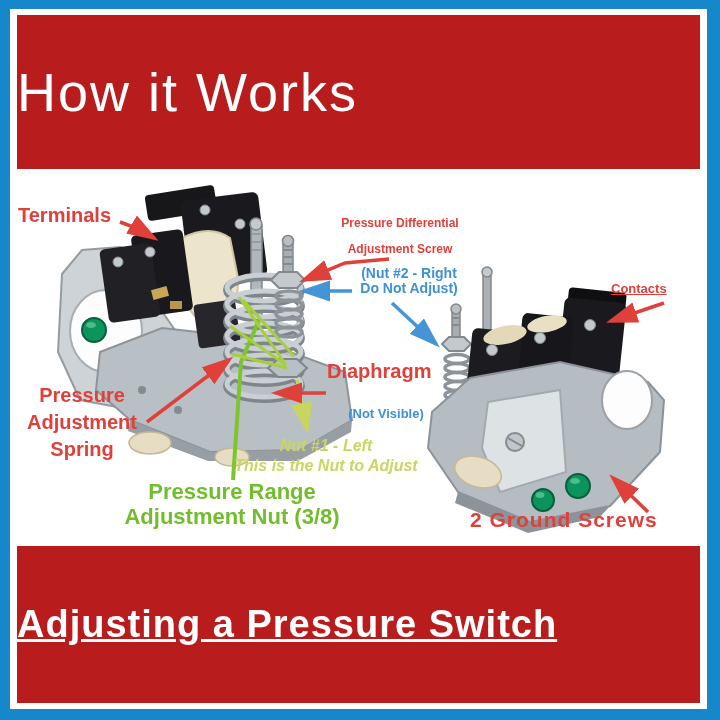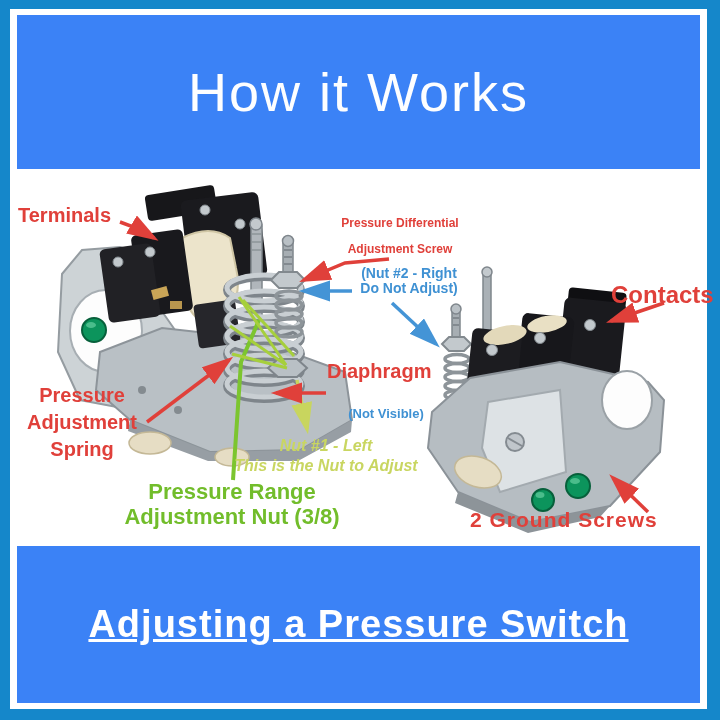--- a/index.html
+++ b/index.html
@@ -3,43 +3,43 @@
 <meta charset="utf-8">
 <style>
   html,body{margin:0;padding:0;background:#e8e8e8;}
   #canvas{
     position:relative;width:720px;height:720px;overflow:hidden;
     background:#1587ca;
     font-family:"Liberation Sans", sans-serif;
   }
   .white-frame{position:absolute;left:10px;top:9px;width:697px;height:700px;background:#ffffff;}
   .banner{
-    position:absolute;left:17px;width:683px;background:#3b82f6;
-    display:flex;align-items:center;justify-content:center;
+    position:absolute;left:17px;width:683px;background:#b91c1c;
+    display:flex;align-items:center;
   }
   .banner.header{top:15px;height:154px;}
   .banner.footer{top:546px;height:157px;}
   .header-title{
     color:#fdfeff;font-size:54px;font-weight:400;letter-spacing:2px;
   }
   .footer-title{
     color:#ffffff;font-size:38px;font-weight:700;letter-spacing:1px;text-decoration:underline;
   }
   .illustration{position:absolute;left:0;top:0;width:720px;height:720px;}
   .lbl{position:absolute;white-space:nowrap;}
   .lbl .line{display:block;}
   .red{color:#e0403a;font-weight:700;}
   .blue{color:#3f91d3;font-weight:700;}
   .green{color:#72bd2b;font-weight:700;}
   .pale{color:#c9d661;font-weight:700;font-style:italic;}
   .center{text-align:center;}
   .lbl-terminals{left:18px;top:204px;font-size:20px;}
   .lbl-pressure-diff{left:287px;top:210px;width:226px;font-size:12px;line-height:26px;}
   .lbl-nut2{left:333px;top:266px;width:152px;font-size:14px;line-height:15px;}
-  .lbl-contacts{left:611px;top:281px;font-size:24px;}
+  .lbl-contacts{left:611px;top:281px;font-size:13px;text-decoration:underline;}
   .lbl-spring{left:12px;top:382px;width:140px;font-size:20px;line-height:27px;}
   .lbl-diaphragm{left:327px;top:360px;font-size:20px;}
   .lbl-notvisible{left:327px;top:406px;width:118px;font-size:13px;font-style:normal;}
   .lbl-nut1{left:233px;top:436px;width:186px;font-size:16px;line-height:20px;}
   .lbl-rangenut{left:112px;top:479px;width:240px;font-size:22px;line-height:25px;}
   .lbl-ground{left:470px;top:508px;font-size:21px;letter-spacing:1px;}
 </style>
 </head>
 <body>
 

